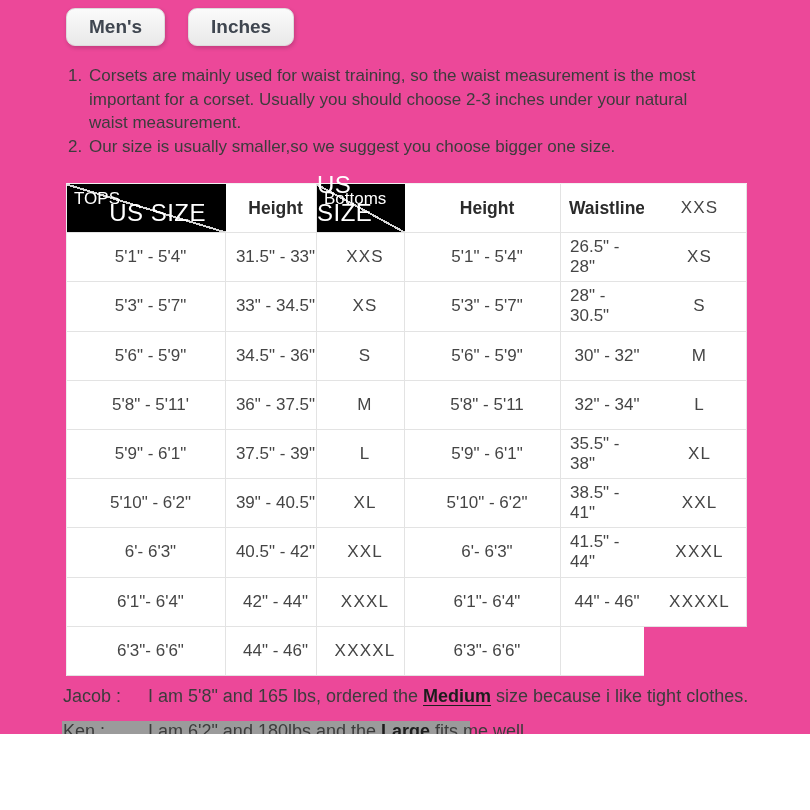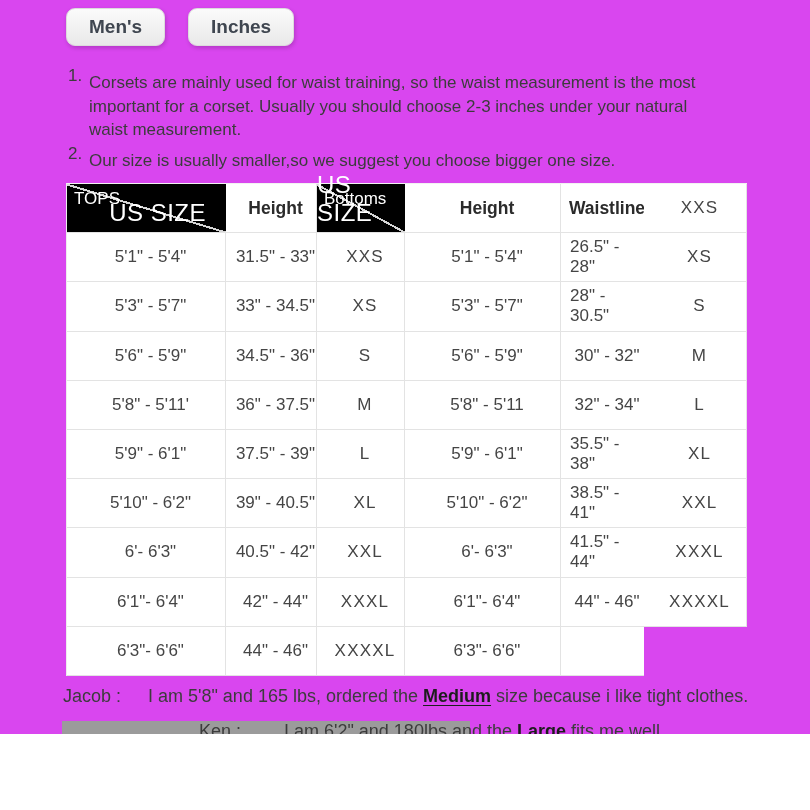--- a/index.html
+++ b/index.html
@@ -2,38 +2,38 @@
 <html style="--hdr-bg: #000000; --hdr-fg: #ffffff; --txt: #3c3c3c; --grid: #e3e3e3; --btn-fg: #3f4650; --wm-bar: #9b9b9b; --wm-fg: #fefefe;"><head>
 <meta charset="utf-8">
 <style>
   :root{
     --hdr-bg:#000000; --hdr-fg:#ffffff; --txt:#3c3c3c; --grid:#e3e3e3;
     --btn-fg:#3f4650; --wm-bar:#9b9b9b; --wm-fg:#fefefe;
   }
   *{margin:0;padding:0;box-sizing:border-box;}
   html,body{background:#ffffff;}
   body{font-family:"Liberation Sans", sans-serif;}
-  .page{position:relative;width:810px;height:734px;background:#d946ef;overflow:hidden;}
+  .page{position:relative;width:810px;height:734px;background:#ec4899;overflow:hidden;}
 
   
   .pill-btn{
     position:absolute;top:8px;height:38px;border-radius:9px;
     border:1px solid #dcdcdc;background:linear-gradient(#fbfbfb,#e9e9e9);
     box-shadow:1px 2px 4px rgba(0,0,0,0.18);
     font-family:"Liberation Sans", sans-serif;
     font-weight:bold;font-size:19px;color:var(--btn-fg);padding:0 22px;cursor:pointer;
   }
   .btn-gender{left:66px;}
   .btn-unit{left:188px;}
 
   
   .notes{position:absolute;left:68px;top:64px;width:655px;font-size:17px;line-height:23.5px;color:var(--txt);}
   .note{display:flex;}
   .note-num{flex:0 0 21px;}
-  .note-text{flex:1;margin-top:7px;}
+  .note-text{flex:1;}
 
   
   .size-table{
     position:absolute;left:66px;top:183px;
     display:grid;grid-template-columns:159px 91px 88px 156px 83px 103px;
     grid-auto-rows:49.2px;
     border-left:1px solid #ededed;border-top:1px solid #f2f2f2;
   }
   .cell{
     display:flex;align-items:center;justify-content:center;
@@ -53,21 +53,21 @@
   }
   .corner-top{position:absolute;top:5px;left:7px;font-size:17px;}
   .corner-bottom{position:absolute;bottom:5px;right:20px;font-size:24px;letter-spacing:0.5px;}
 
   
   .t-row{position:absolute;left:63px;width:738px;display:flex;z-index:2;font-size:18px;color:var(--txt);line-height:22px;}
   .t-name{flex:0 0 85px;}
   .t-text .b{font-weight:bold;color:#1d1d1d;margin-top:40px;}
   .t-text .u{text-decoration:underline;text-underline-offset:3px;}
   .t-jacob{top:685px;}
-  .t-ken{top:720px;justify-content:center;}
+  .t-ken{top:720px;}
   .t-kevin{top:798px;justify-content:flex-end;}
   .t-kevin2{top:787px;}
 
   
   .wm-bar{position:absolute;left:62px;top:721px;width:408px;height:61px;background:var(--wm-bar);z-index:1;}
   .wm-text{
     position:absolute;left:62px;top:721px;width:408px;height:61px;z-index:3;
     display:flex;align-items:center;overflow:hidden;white-space:nowrap;
     font-weight:bold;font-size:27px;color:var(--wm-fg);padding-left:11px;
     text-shadow:1px 2px 1px rgba(50,50,50,0.6);

